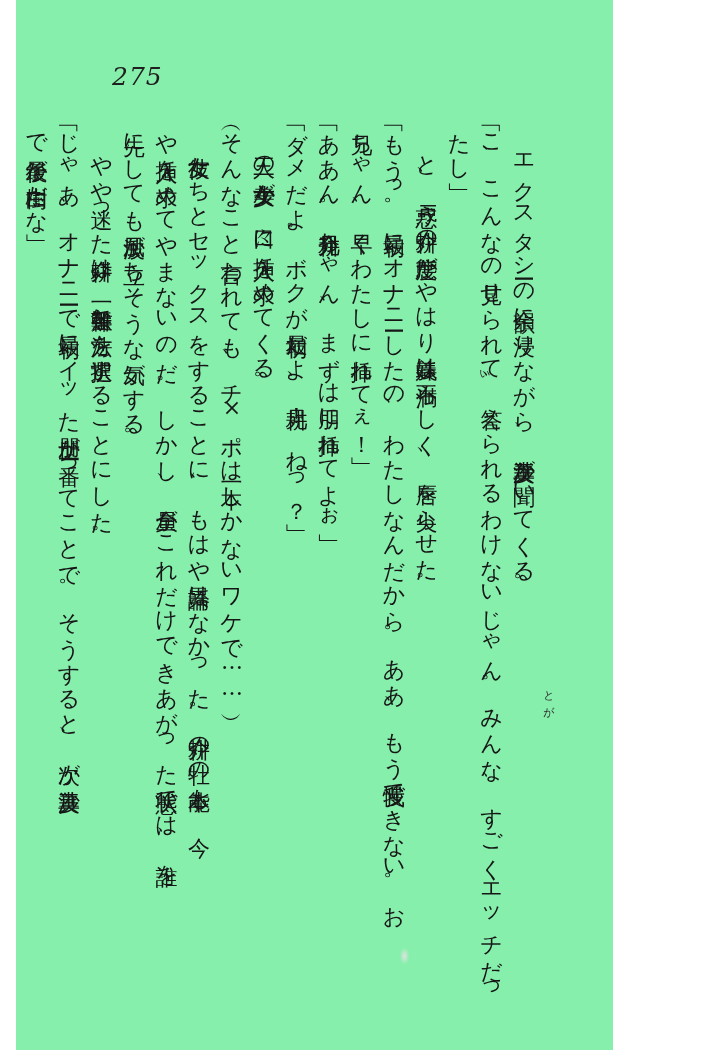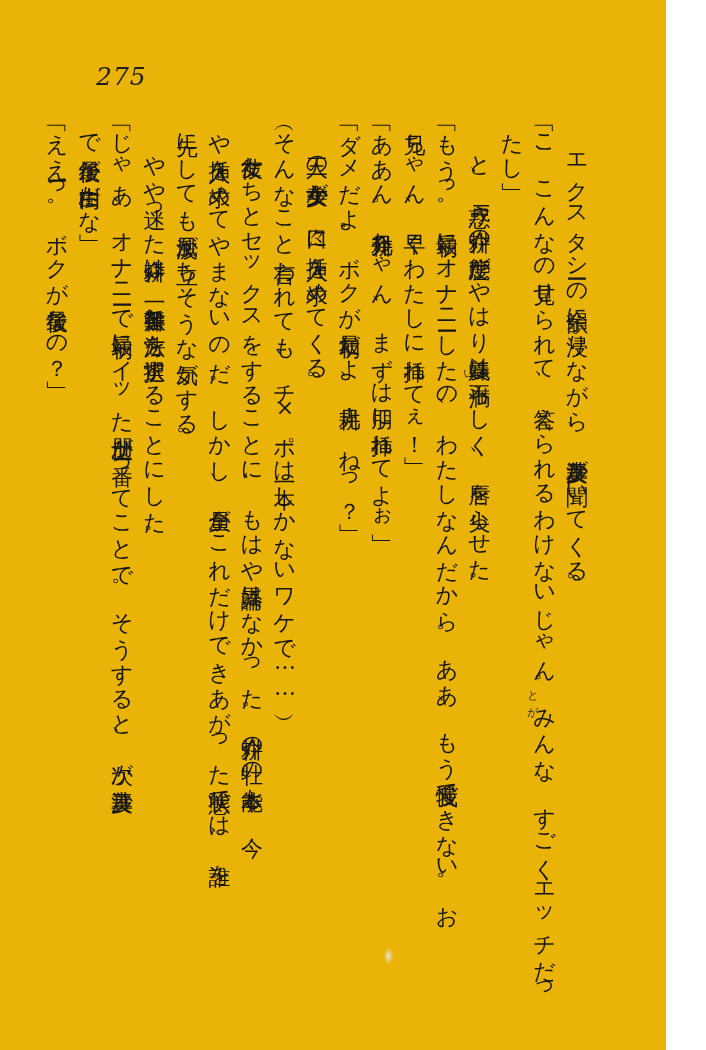--- a/index.html
+++ b/index.html
@@ -1,22 +1,23 @@
 <!DOCTYPE html>
 <html><head>
 <meta charset="utf-8">
 <style>
   html, body { margin: 0; padding: 0; }
   .page {
     position: relative;
-    width: 666px;
+    width: 597px;
     height: 1050px;
-    background: #eab308;
+    background: #86efac;
     overflow: hidden;
     font-family: "DejaVu Serif", serif;
+    margin-left: 16px;
   }
   .page-number {
     position: absolute;
     left: 96px;
     top: 62px;
     font-size: 25px;
     font-style: italic;
     letter-spacing: 1px;
     color: #1f1f1f;
     font-family: "DejaVu Serif", serif;

